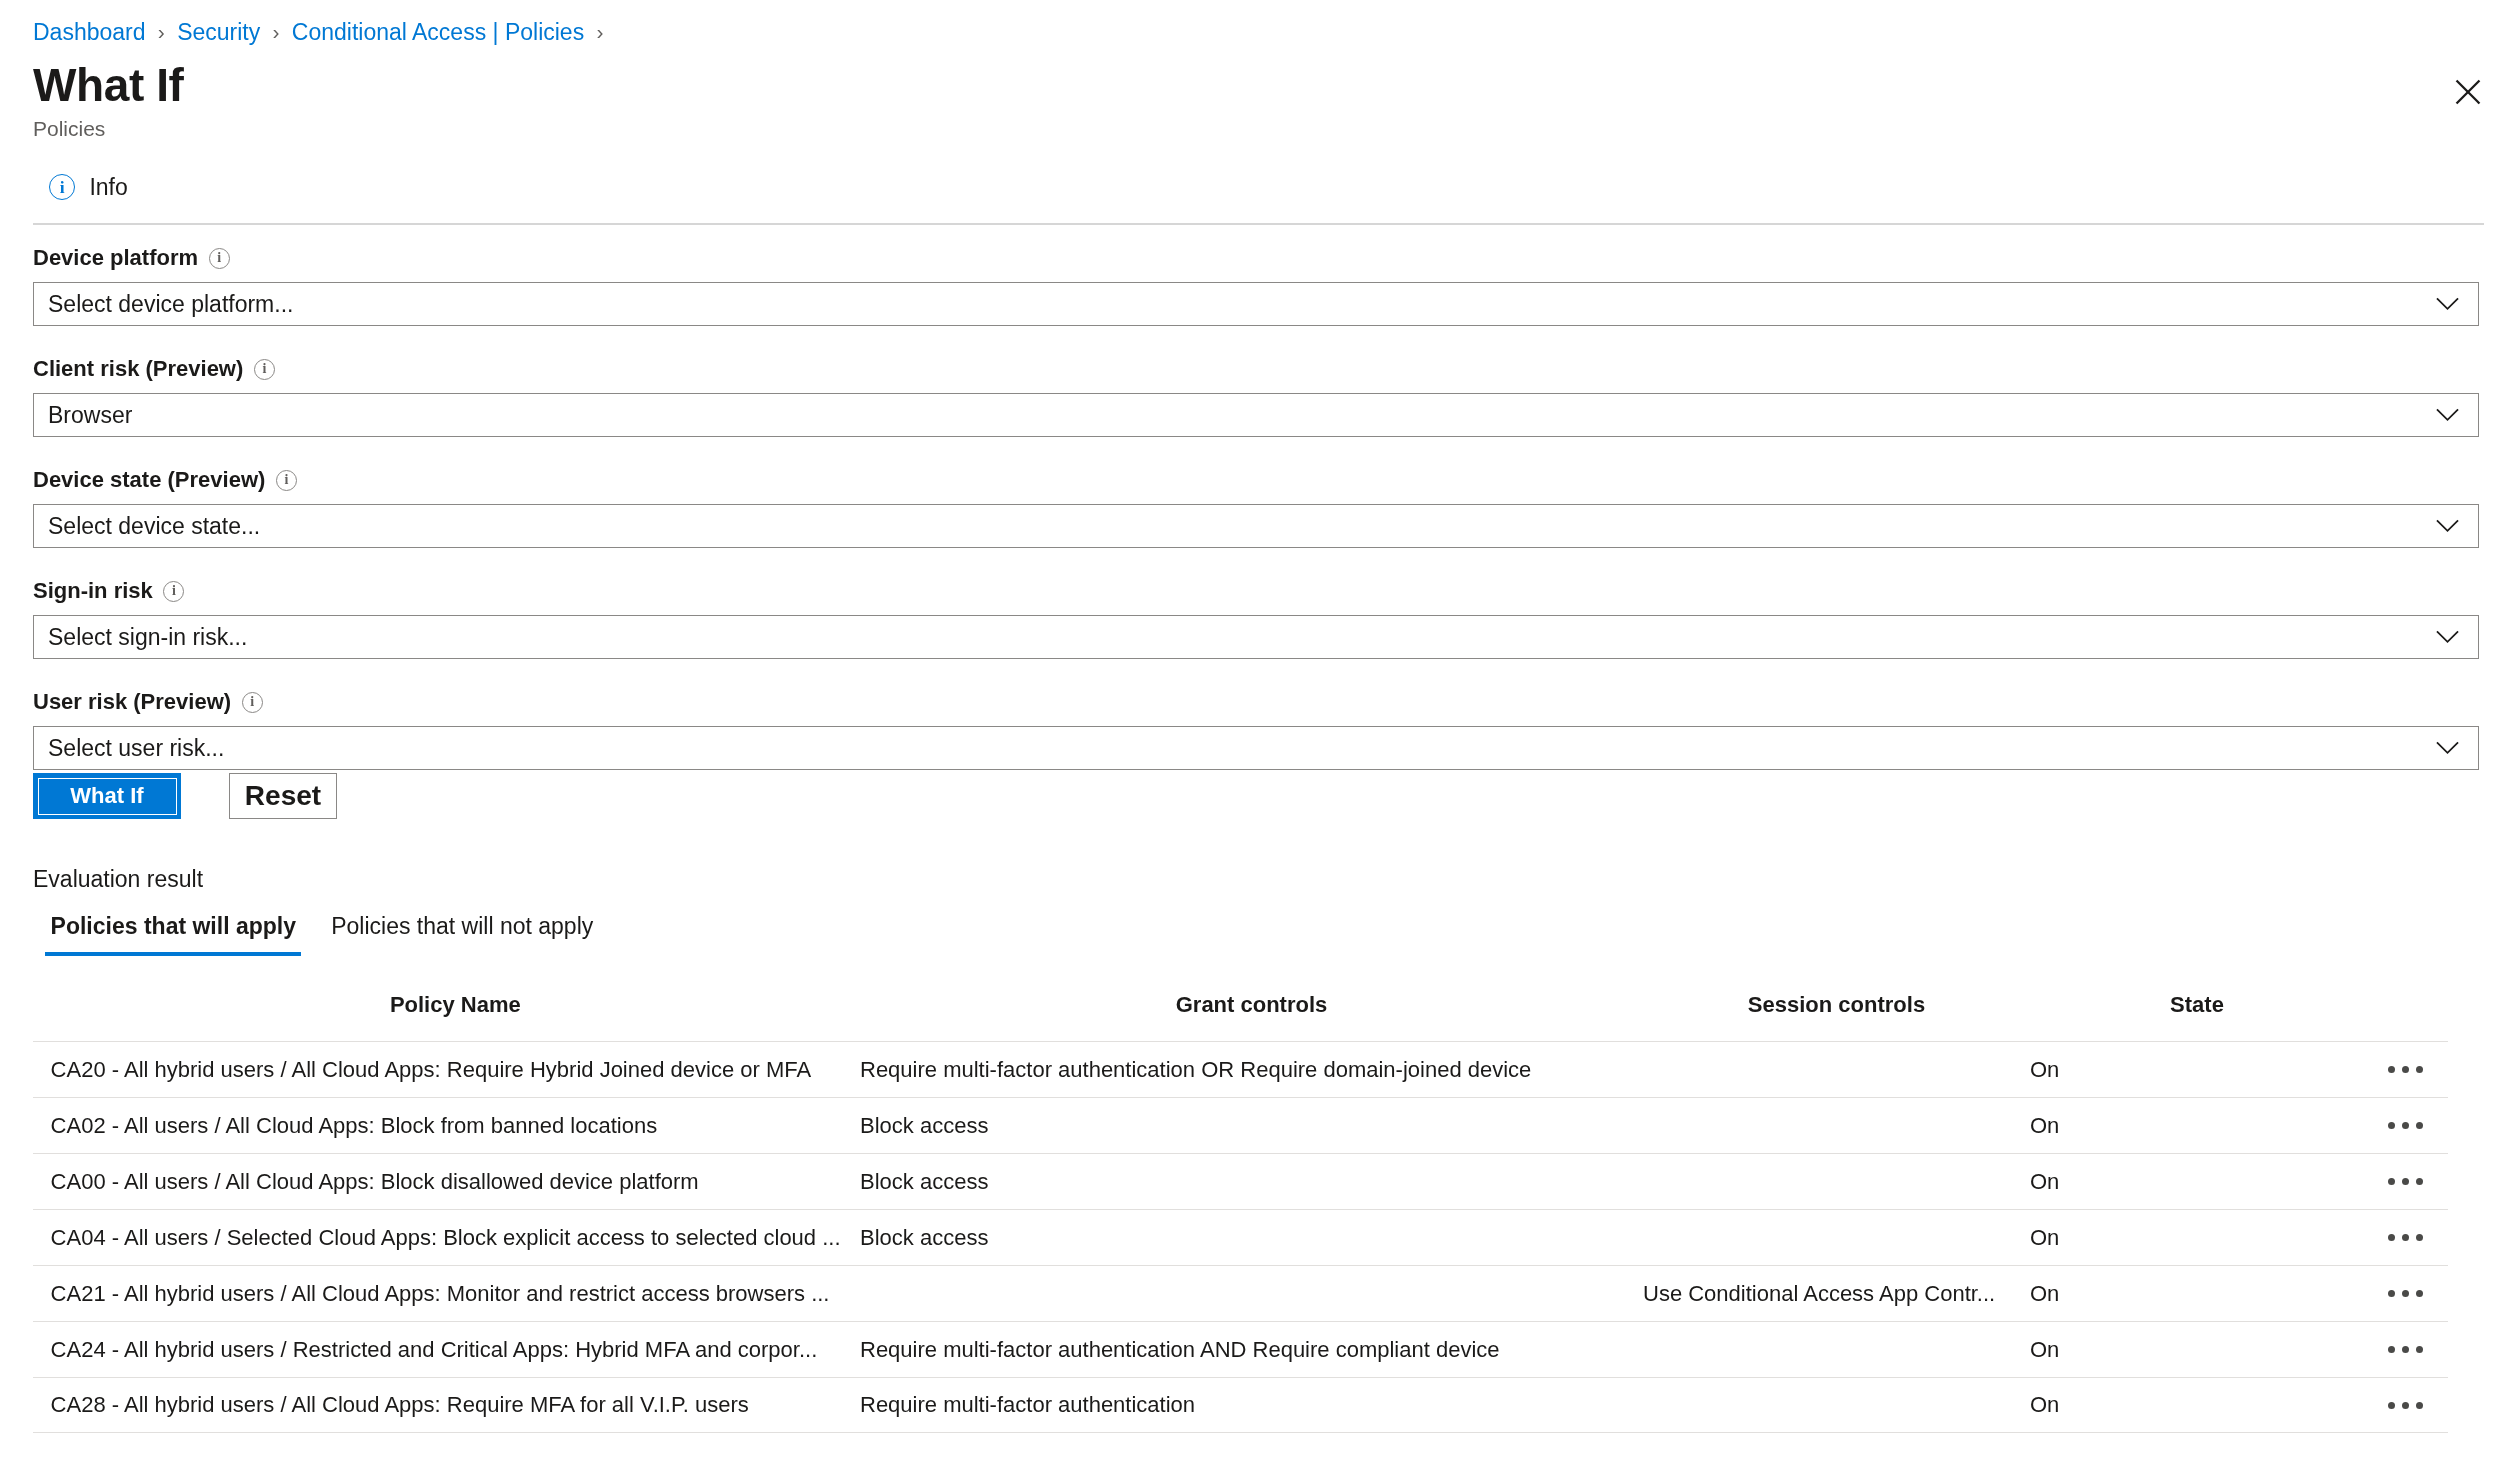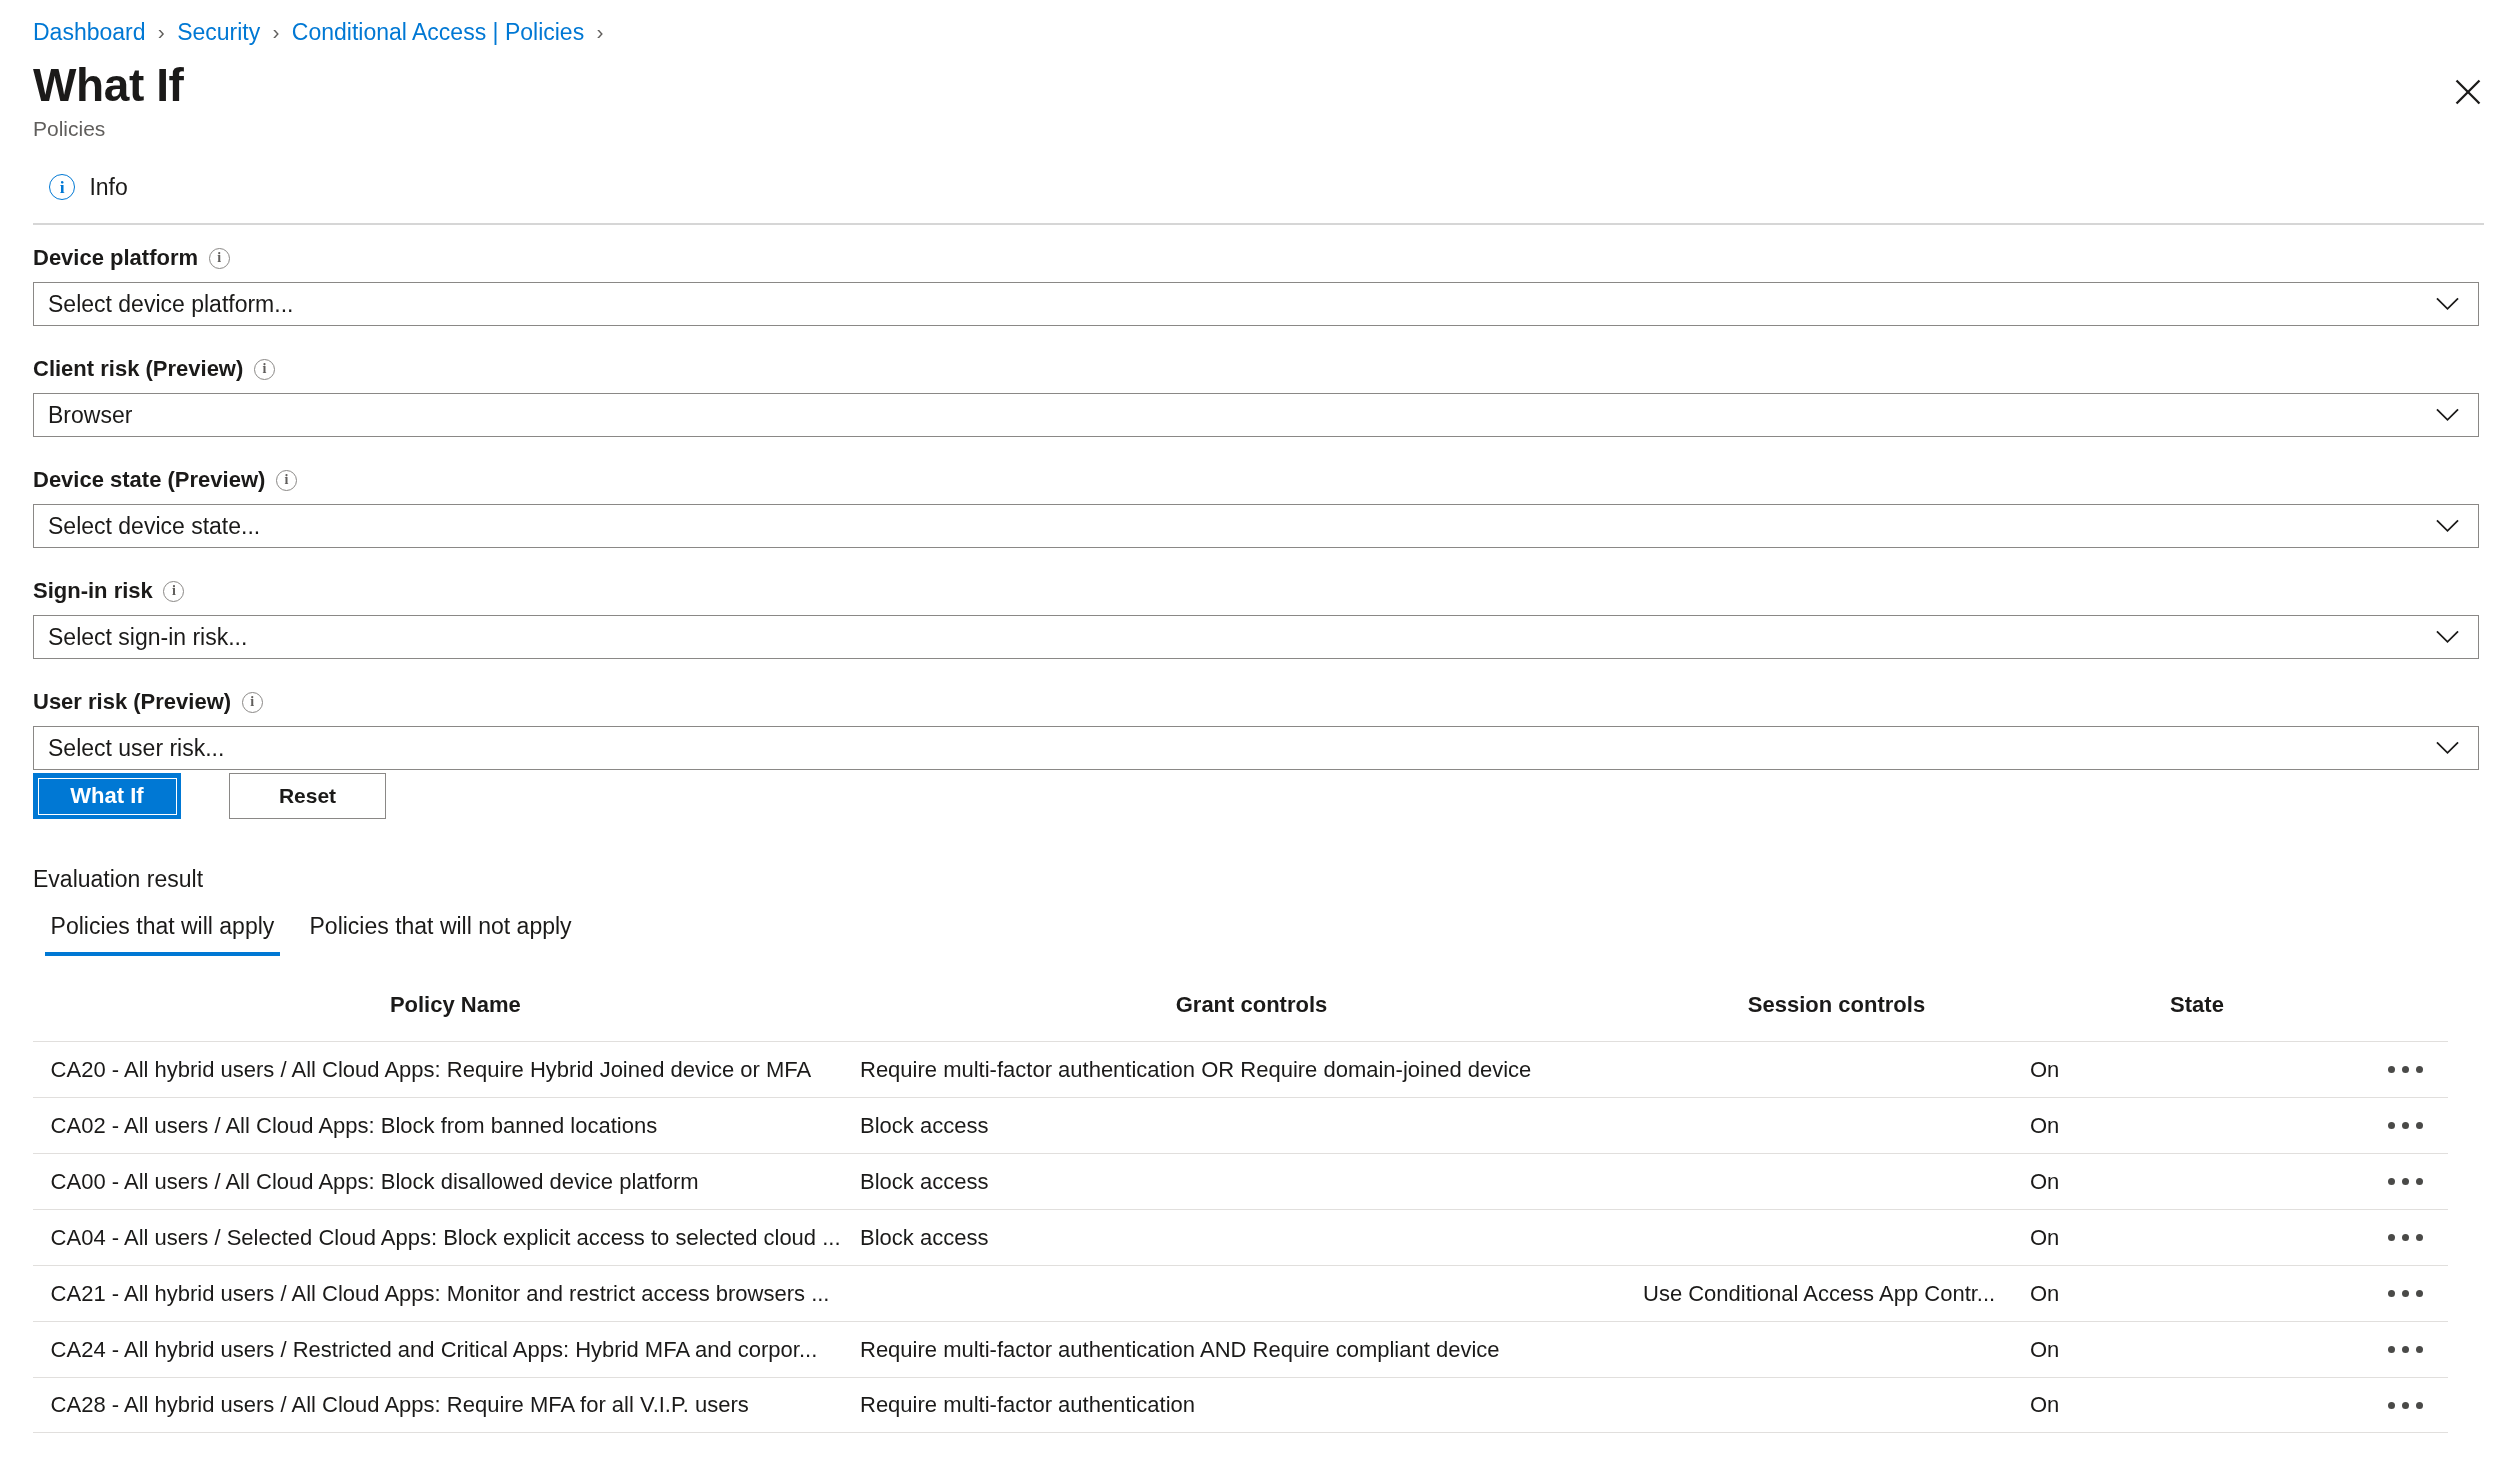--- a/index.html
+++ b/index.html
@@ -109,43 +109,43 @@
     color: #ffffff; font-size: 22px; font-weight: 700;
     display: flex; align-items: center; justify-content: center;
     cursor: pointer; position: relative;
   }
   .btn-primary::after {
     content: ""; position: absolute; left: 3.5px; top: 3.5px;
     right: 3.5px; bottom: 3.5px; border: 1.8px solid #ffffff;
     pointer-events: none;
   }
   .btn-secondary {
-    width: 157px; height: 46px;
+    width: 108px; height: 46px;
     background: #ffffff; border: 1.3px solid #8a8886;
-    color: #1b1a19; font-size: 21px; font-weight: 700;
+    color: #1b1a19; font-size: 28px; font-weight: 700;
     display: flex; align-items: center; justify-content: center;
     cursor: pointer;
   }
 
   
   .eval-label {
     position: absolute; left: 33px; top: 865px;
     font-size: 23px; line-height: 28px; color: #1b1a19;
   }
   .tabs {
     position: absolute; left: 33px; top: 912px;
     display: flex; align-items: flex-end; gap: 0px;
   }
   .tab {
     position: relative;
     padding: 0 17.6px 16px 17.6px;
     font-size: 23px; line-height: 28px; color: #1b1a19;
     cursor: pointer; white-space: nowrap;
   }
-  .tab.active { font-weight: 400; }
+  .tab.active { font-weight: 700; }
   .tab.active::after {
     content: ""; position: absolute;
     left: 12.3px; right: 12.3px; bottom: 0; height: 4.4px;
     background: #0078d4;
   }
 
   
   .table {
     position: absolute; left: 33px; top: 992px;
     width: 2415px;

